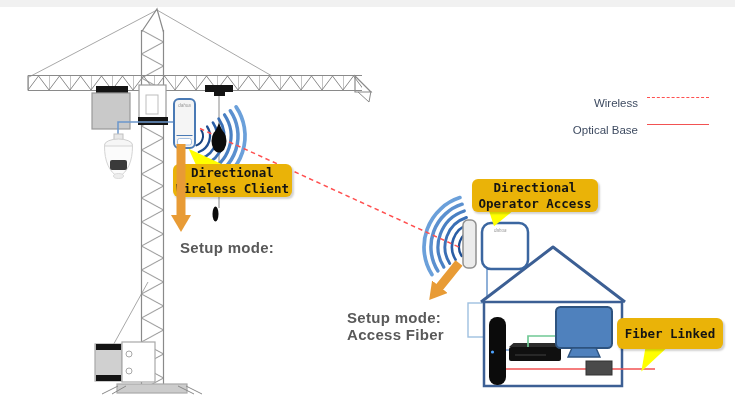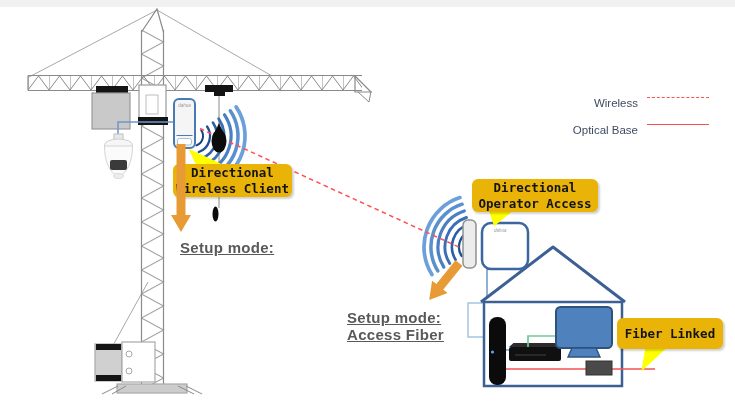--- a/index.html
+++ b/index.html
@@ -13,21 +13,21 @@
   #arrows  { z-index:3; pointer-events:none; }
   .callout {
     position:absolute; background:#eab308; border-radius:6px; z-index:2;
     display:flex; flex-direction:column; justify-content:center; text-align:center;
     font:700 12.5px/15.5px "DejaVu Sans Mono", monospace; color:#141414;
     box-shadow:1.5px 2px 2px rgba(0,0,0,0.18);
   }
   .callout-tail { position:absolute; background:#FFFF00; z-index:2; }
   .setup-note {
     position:absolute; z-index:2; color:#595959;
-    font:700 15px/17px "Liberation Sans", sans-serif; letter-spacing:0.3px;text-decoration:underline;
+    font:700 15px/17px "Liberation Sans", sans-serif; letter-spacing:0.3px;
   }
   .legend { position:absolute; left:523px; top:97px; width:186px; z-index:2; }
   .legend-row { display:flex; justify-content:flex-end; height:27px; }
   .legend-label { font:400 11.5px "Liberation Sans", sans-serif; color:#3E4B61; white-space:nowrap; }
   .legend-line { width:62px; height:0; border-top-width:1.6px; margin-left:9px; }
   .l-dashed-red { border-top-style:dashed; border-top-color:#FF5050; }
   .l-solid-blue { border-top-style:solid; border-top-color:#7DA0CC; }
   .l-solid-red  { border-top-style:solid; border-top-color:#F25252; }
 </style>
 </head>

